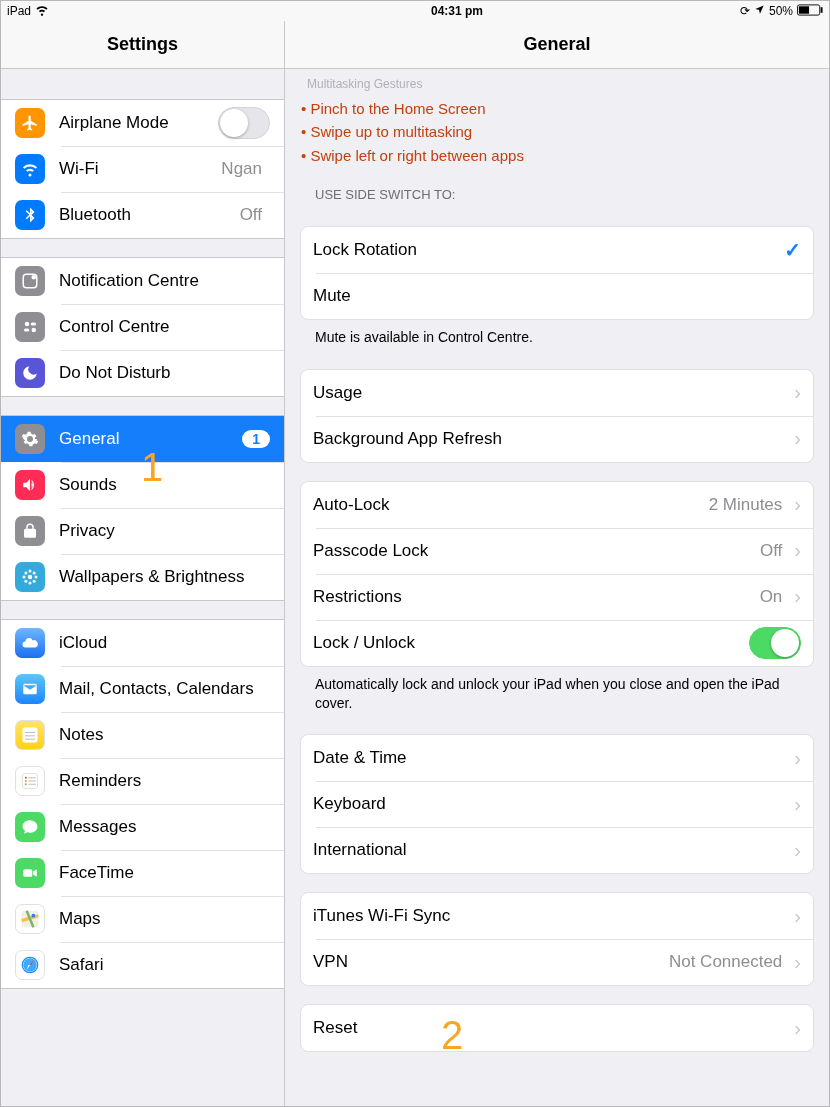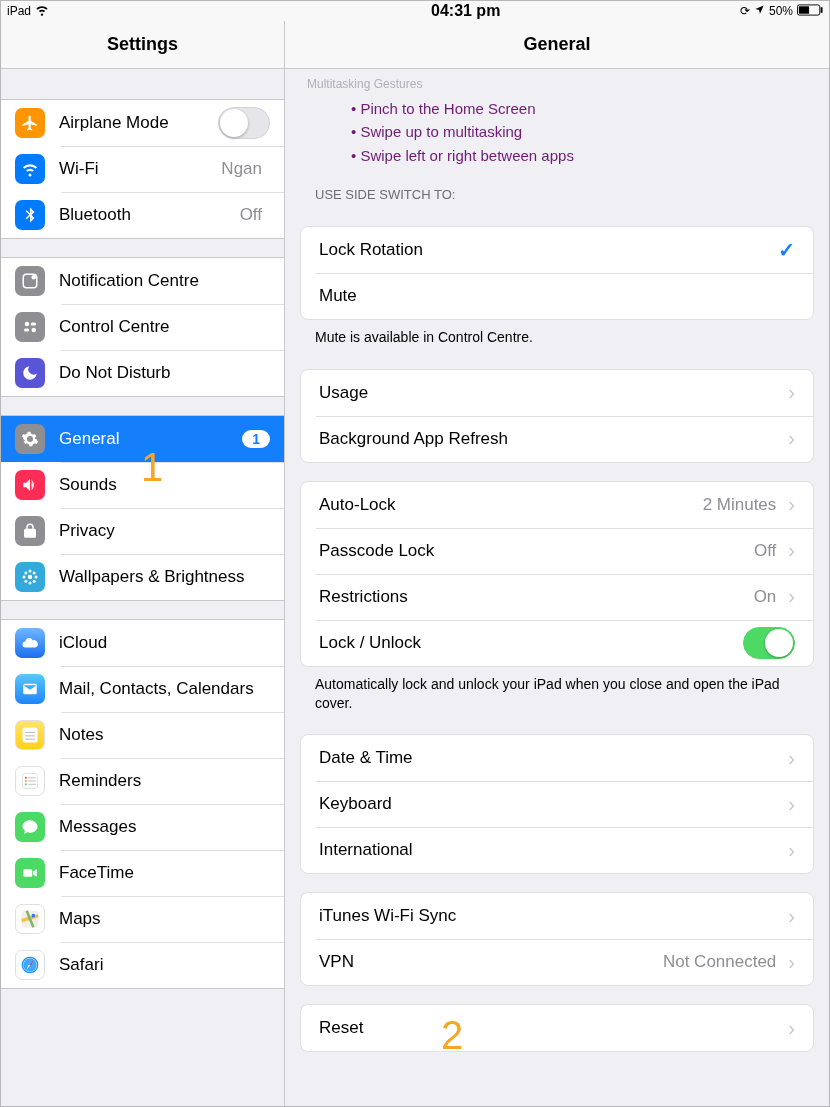--- a/index.html
+++ b/index.html
@@ -17,21 +17,21 @@
     height: 20px;
     background: #f8f8f8;
     display: flex;
     align-items: center;
     font-size: 12px;
     padding: 0 6px;
     border-bottom: 0px solid #ccc;
     justify-content: space-between;
   }
   .status-left { display:flex; align-items:center; gap:4px; }
-  .status-center { position:absolute; left:50%; transform:translateX(-50%); font-weight:600; font-size:16px; right:auto; }
+  .status-center { position:absolute; left:50%; transform:translateX(-50%); font-weight:600; font-size:12px; right:auto; }
   .status-right { display:flex; align-items:center; gap:4px; }
   .wifi-icon svg { width:14px; height:14px; }
   .battery-icon svg { width:26px; height:12px; }
 
   .columns { display:flex; height: calc(100% - 20px); }
   .sidebar {
     width: 284px;
     border-right: 1px solid #c8c7cc;
     background: #efeff4;
     display:flex; flex-direction:column;
@@ -97,39 +97,38 @@
   .toggle.on { background:#4cd964; border-color:#4cd964; }
   .toggle .knob {
     position:absolute; top:1px; width:28px; height:28px;
     border-radius:14px; background:#fff; box-shadow:0 1px 3px rgba(0,0,0,.3);
   }
   .toggle.off .knob { left:1px; }
   .toggle.on  .knob { right:1px; }
 
   .detail .group { margin-left:15px; margin-right:15px; border-radius:8px; border:1px solid #e0e0e4; }
   .detail .row + .row::before { left:15px; }
-  .detail .row { padding:0 18px; }
+  .detail .row { padding:0 12px; }
   .chevron { color:#c8c7cc; font-size:20px; margin-left:4px; }
   .check { color:#157efb; font-size:20px; font-weight:700; }
 
   .section-header {
     font-size:13px; color:#6d6d72;
     padding: 18px 30px 6px 30px;
     text-transform:uppercase;
   }
   .section-footer {
     font-size:14px; color:#000000;
     padding: 8px 30px 4px 30px;
     line-height:1.35;
   }
   .pre-list {
-    font-size:15px; color:#701a75;
-    padding: 6px 22px 2px 22px;
+    font-size:15px; color:#c2410c;
+    padding: 6px 22px 2px 16px;
     line-height:1.55;
-    margin-left:44px;
   }
   .pre-title {
     font-size:12px; color:#b0b0b6;
     padding: 8px 22px 0 22px;
   }
 
   .annotation {
     position:absolute;
     color:#f5a623;
     font-size:40px;

